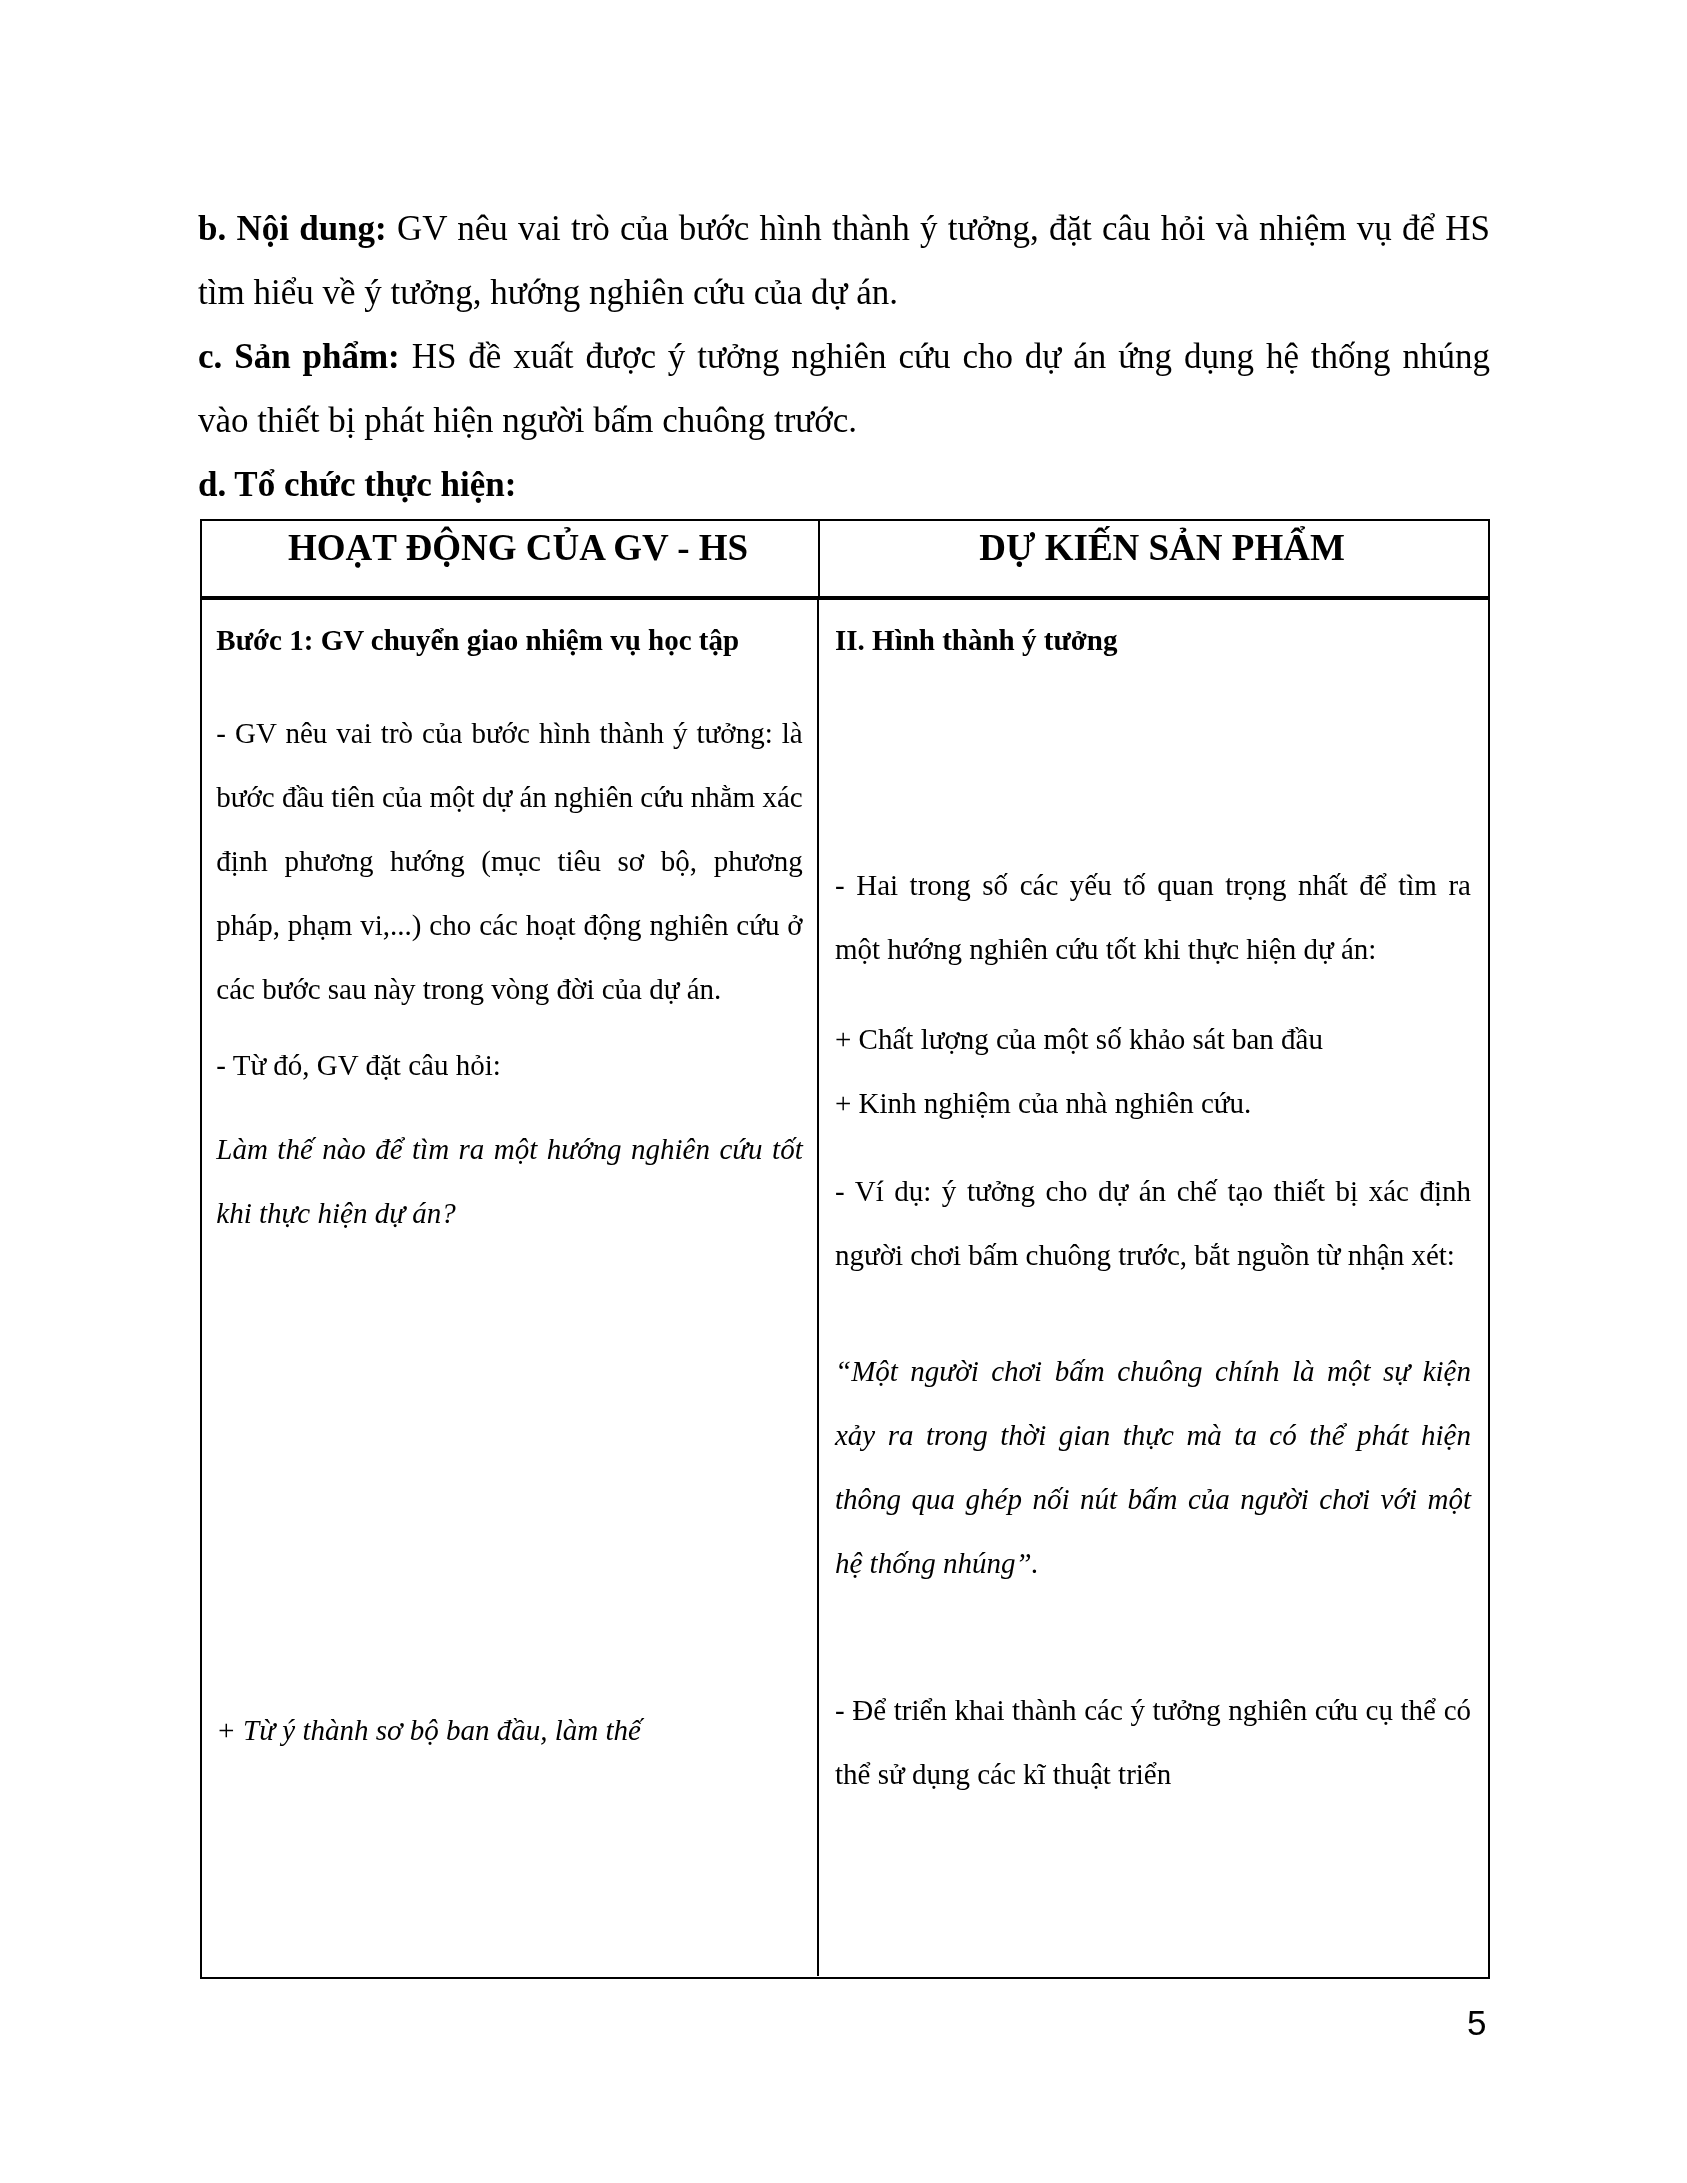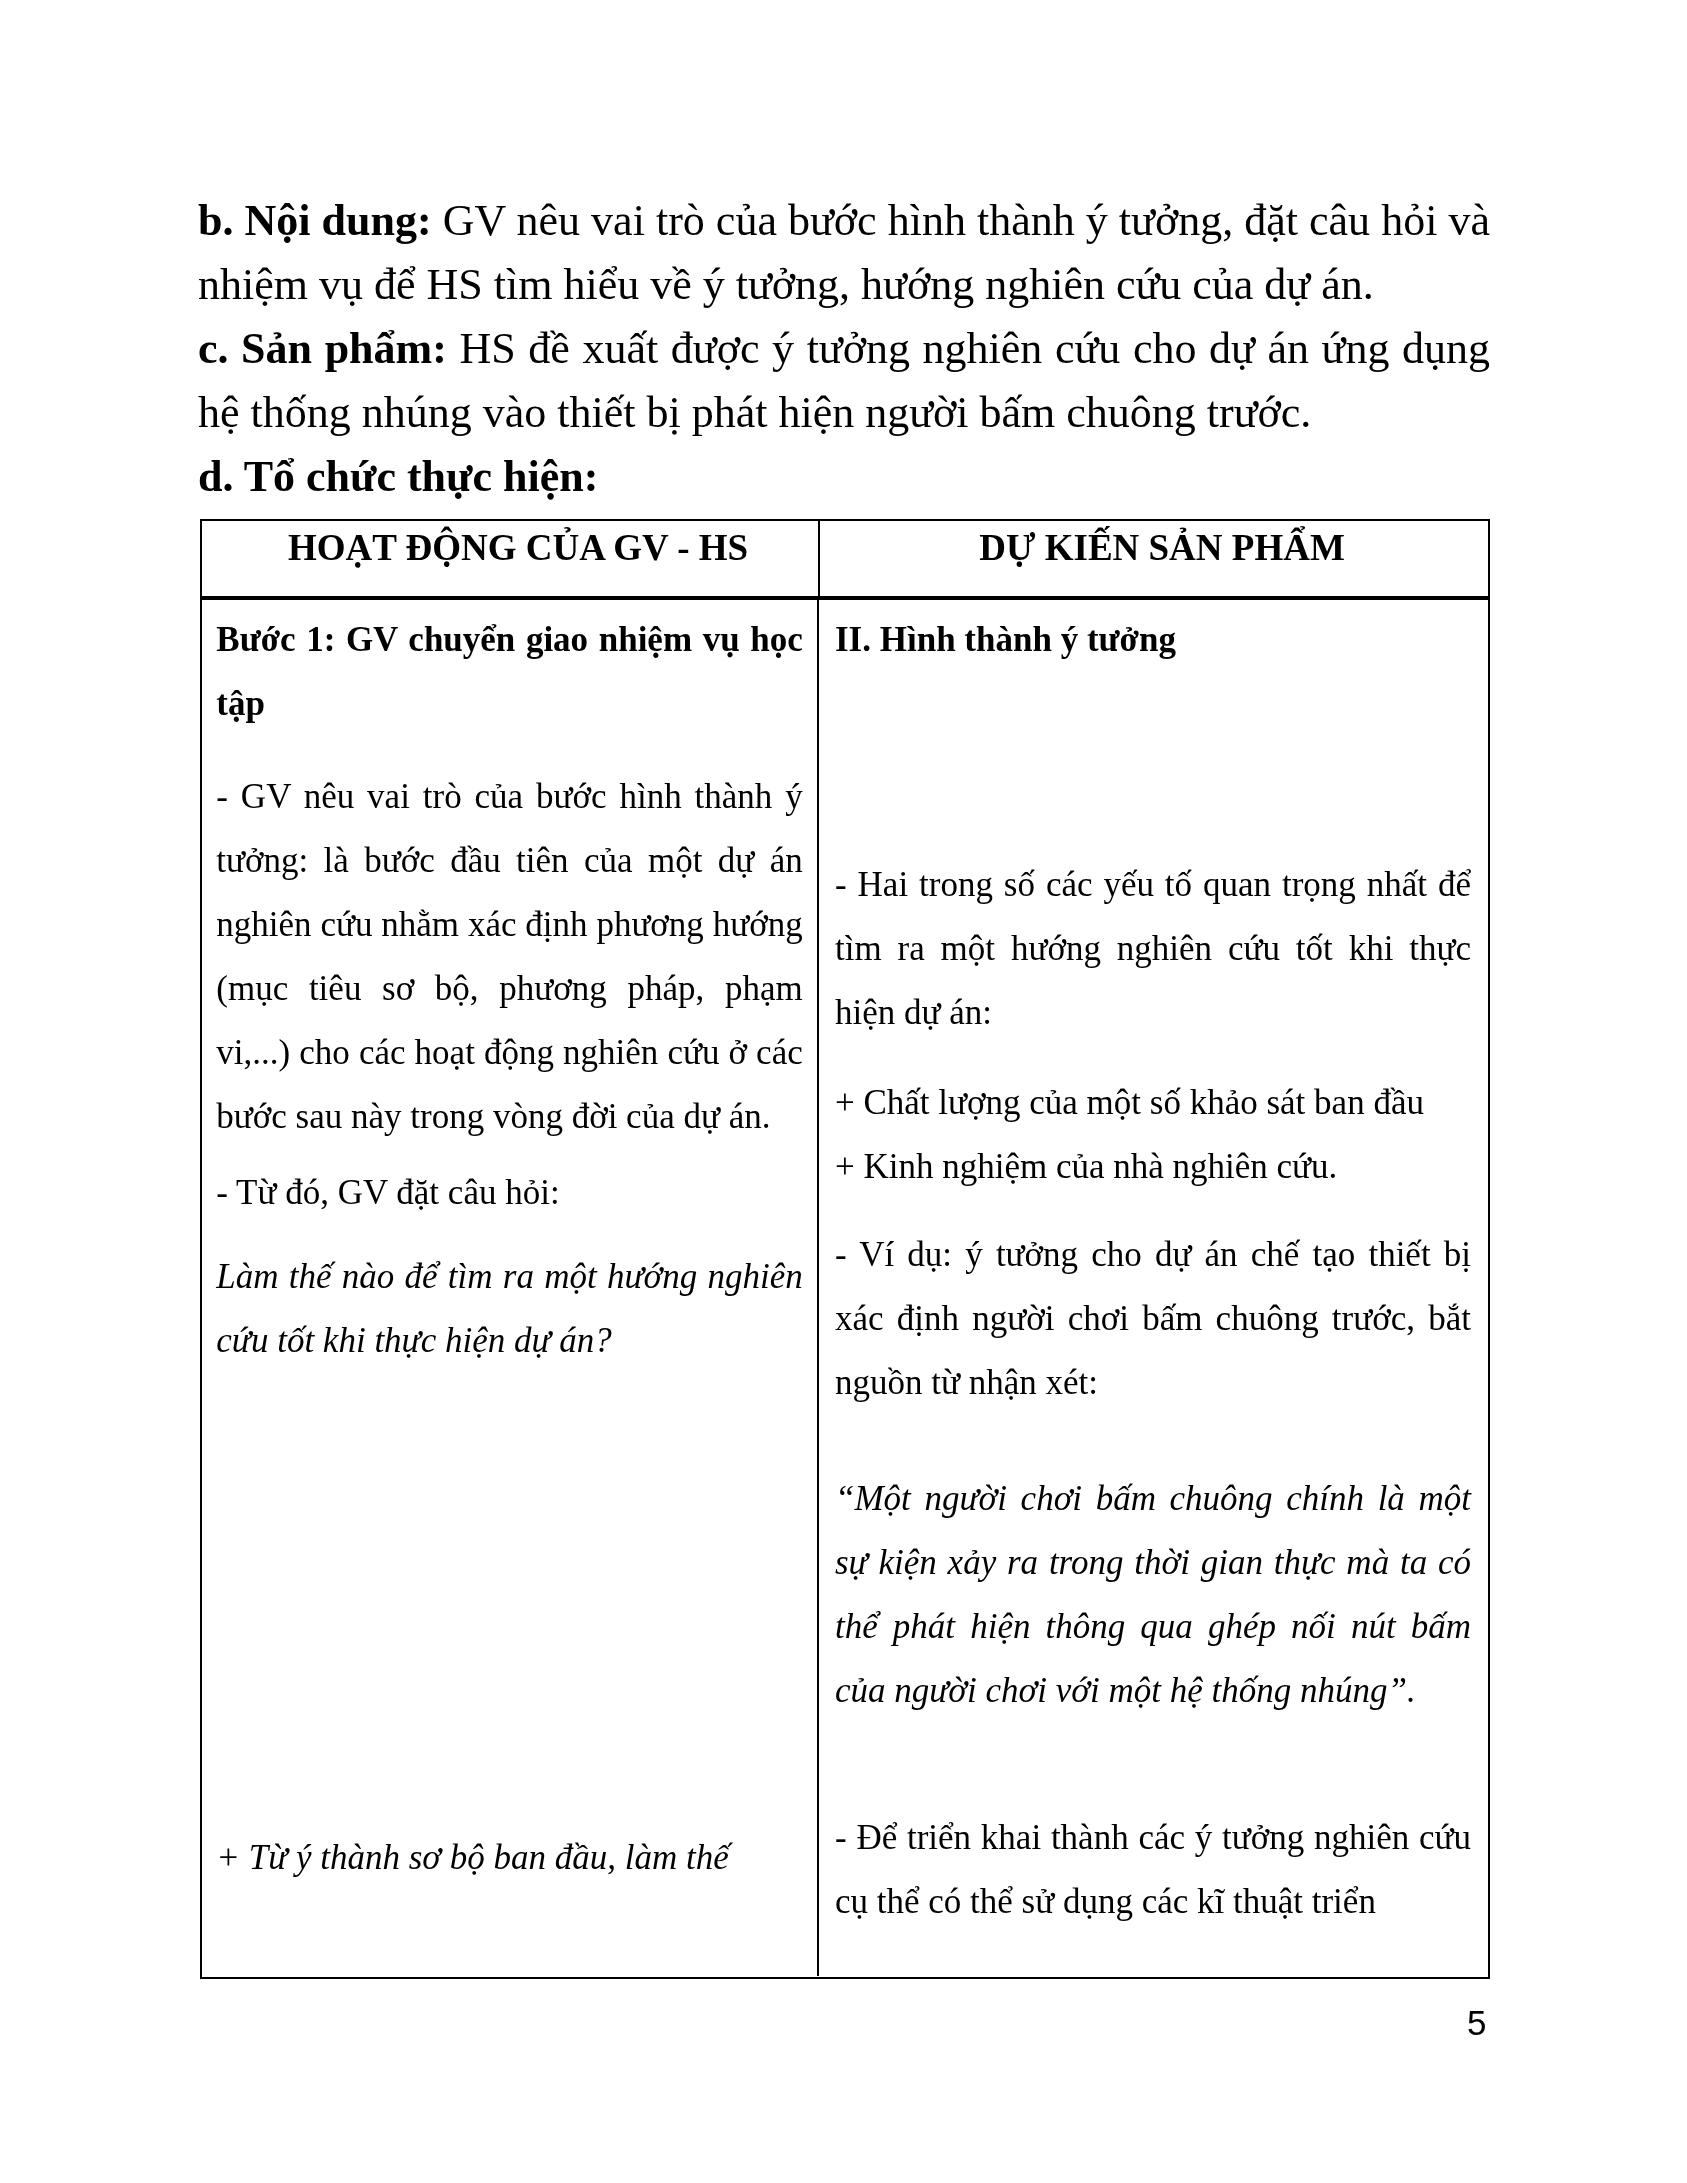--- a/index.html
+++ b/index.html
@@ -7,22 +7,22 @@
     width:1687px;height:2183px;
     background:#ffffff;
     color:#000000;
     font-family:"Liberation Serif", serif;
     position:relative;
     overflow:hidden;
   }
   
   .intro{
     position:absolute;
-    left:198px; top:189px; width:1292px;
-    font-size:44px; line-height:64px;
+    left:198px; top:197px; width:1292px;
+    font-size:35px; line-height:64px;
     text-align:justify;
   }
   .intro p{margin:0;}
   .intro .lbl{font-weight:bold;}
   
   .tbl{
     position:absolute;
     left:200px; top:519px;
     width:1290px; height:1460px;
     border:2.4px solid #000;
@@ -44,21 +44,21 @@
   }
   .th-left{width:617px;border-right:2.4px solid #000;}
   .th-right{width:668px;}
   .tbl-body{
     display:flex;
     height:1376px;
   }
   .cell{
     box-sizing:border-box;
     overflow:hidden;
-    font-size:35px; line-height:64px;
+    font-size:29px; line-height:64px;
     text-align:justify;
   }
   .cell p{margin:0;}
   .cell-left{
     width:617px;
     border-right:2.4px solid #000;
     padding:8px 14.3px 0 14.3px;
   }
   .cell-right{
     width:668px;

